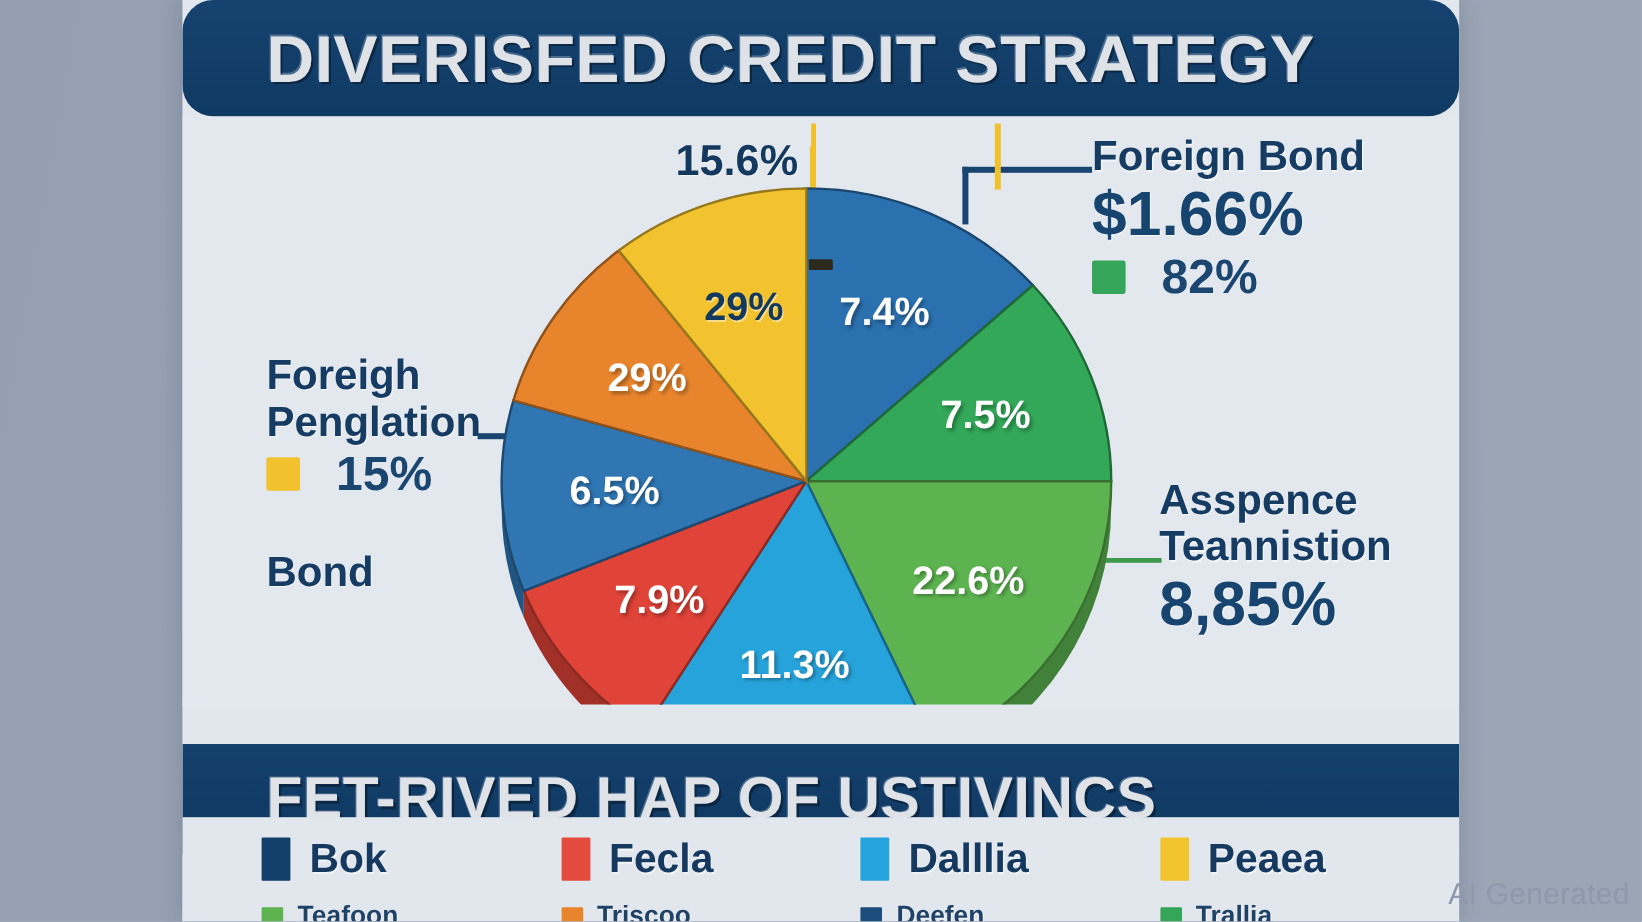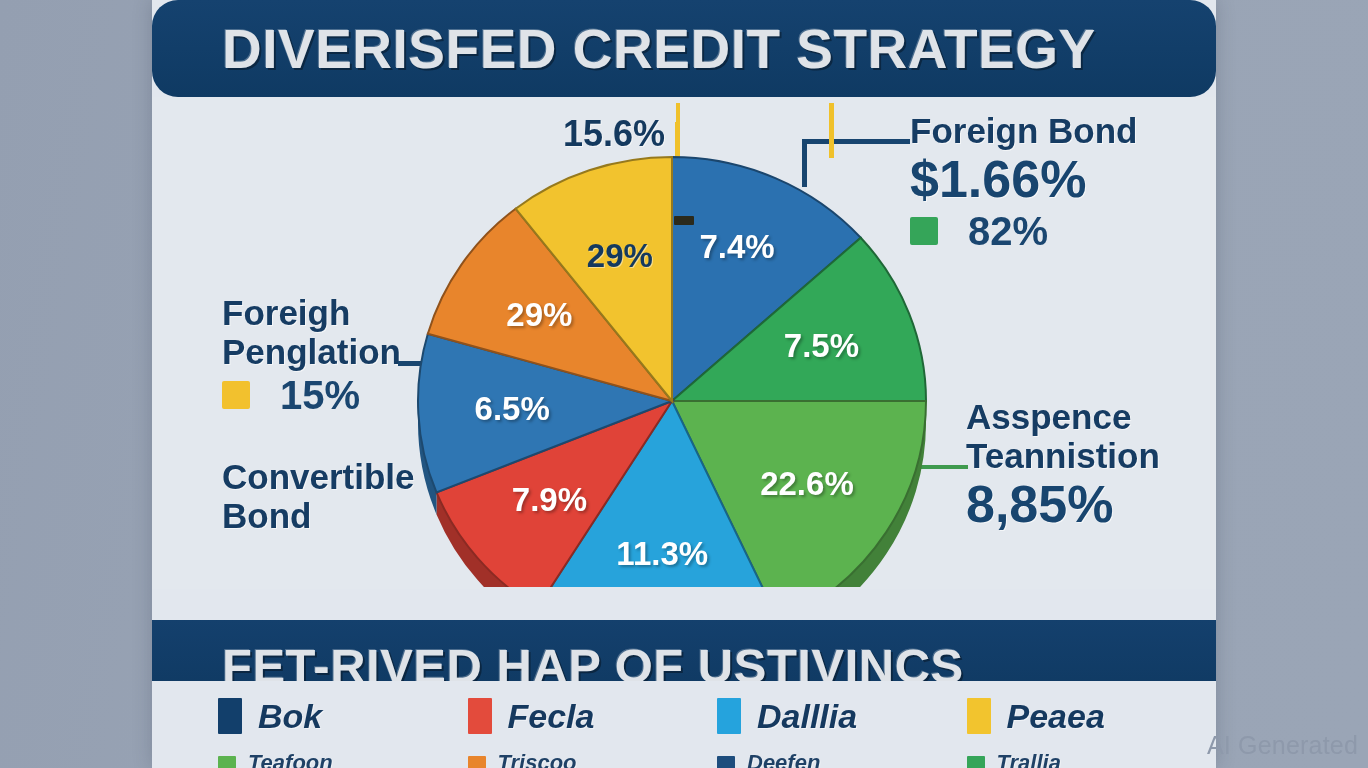--- a/index.html
+++ b/index.html
@@ -100,21 +100,21 @@
     white-space:nowrap;
     transform: translate(-50%,0);
   }
 
   
   .legend {
     position:absolute; left:0; top:681px;
     width:1064px; height:87px;
     background:#e2e7ee;
   }
-  .legend-row { display:flex; align-items:center; padding-left:66px;font-style:italic; }
+  .legend-row { display:flex; align-items:center; padding-left:66px; }
   .legend-row-1 { height:70px; }
   .legend-row-2 { height:24px; }
   .legend-item { display:flex; align-items:center; width:250px; }
   .legend-item .lsw { width:24px; height:36px; border-radius:1px; }
   .legend-row-2 .legend-item .lsw { width:18px; height:14px; }
   .legend-item .lbl {
     margin-left:16px;
     font-size:34px; font-weight:700; color:#15395f;
     text-shadow:1px 1px 0 rgba(255,255,255,.5);
     white-space:nowrap;
@@ -148,21 +148,20 @@
         <div class="ct-title">Foreigh</div>
         <div class="ct-title">Penglation</div>
         <div class="ct-sub">
           <span class="sw" style="background:#f2c12e;"></span>
           <span>15%</span>
         </div>
       </div>
       <div class="leader" style="left:246px; top:264px; width:62px; height:5px;"></div>
 
       <div class="callout" style="left:70px; top:360px;">
-        <div class="ct-title">Convertible</div>
         <div class="ct-title">Bond</div>
       </div>
 
       <div class="callout" style="left:758px; top:14px;">
         <div class="ct-title">Foreign Bond</div>
         <div class="ct-big">$1.66%</div>
         <div class="ct-sub">
           <span class="sw" style="background:#35a559;"></span>
           <span>82%</span>
         </div>
@@ -193,21 +192,21 @@
             <path d="M 256 284 L 256 40 A 254 244 0 0 1 444.7587856712581 120.73213204843859 Z" fill="#2b71b0" stroke="rgb(27,70,109)" stroke-width="2"></path>
             <path d="M 256 284 L 444.7587856712581 120.73213204843859 A 254 244 0 0 1 510 284 Z" fill="#32a858" stroke="rgb(31,104,55)" stroke-width="2"></path>
             <path d="M 256 284 L 510 284 A 254 244 0 0 1 363.3450384821376 505.1391000369426 Z" fill="#5cb34f" stroke="rgb(57,111,49)" stroke-width="2"></path>
             <path d="M 256 284 L 363.3450384821376 505.1391000369426 A 254 244 0 0 1 121.40050688476597 490.923735462168 Z" fill="#27a3db" stroke="rgb(24,101,136)" stroke-width="2"></path>
             <path d="M 256 284 L 121.40050688476597 490.923735462168 A 254 244 0 0 1 20.49530094003603 375.4040087934826 Z" fill="#e04338" stroke="rgb(139,42,35)" stroke-width="2"></path>
             <path d="M 256 284 L 20.49530094003603 375.4040087934826 A 254 244 0 0 1 11.839529231667 216.74448518065225 Z" fill="#2f76b3" stroke="rgb(29,73,111)" stroke-width="2"></path>
             <path d="M 256 284 L 11.839529231667 216.74448518065225 A 254 244 0 0 1 99.62198526728284 91.7253761199598 Z" fill="#e8852c" stroke="rgb(144,82,27)" stroke-width="2"></path>
             <path d="M 256 284 L 99.62198526728284 91.7253761199598 A 254 244 0 0 1 255.99999999999994 40 Z" fill="#f2c32e" stroke="rgb(150,121,29)" stroke-width="2"></path>
           </svg>
         <div id="pie-labels">
-            <div class="slice-label" style="left: 321.086px; top: 130px;">7.4%</div>
+            <div class="slice-label" style="left: 321.086px; top: 143px;">7.4%</div>
             <div class="slice-label" style="left: 405.392px; top: 228.912px;">7.5%</div>
             <div class="slice-label" style="left: 390.959px; top: 366.594px;">22.6%</div>
             <div class="slice-label" style="left: 246.231px; top: 437.433px;">11.3%</div>
             <div class="slice-label" style="left: 133.418px; top: 382.809px;">7.9%</div>
             <div class="slice-label" style="left: 96.1993px; top: 292.045px;">6.5%</div>
             <div class="slice-label" style="left: 123.337px; top: 198.041px;">29%</div>
             <div class="slice-label dark" style="left: 203.903px; top: 138.655px;">29%</div>
             <div style="position: absolute; left: 258px; top: 99px; width: 20px; height: 9px; background: rgb(43, 42, 28); border-radius: 1px;"></div>
           </div>
       </div>

